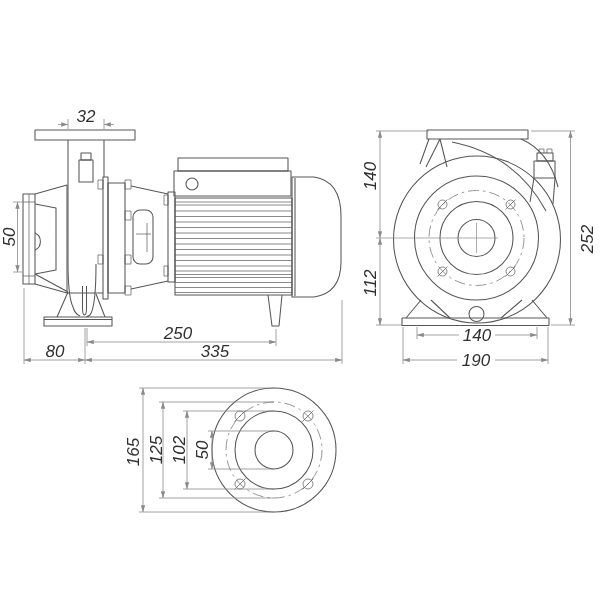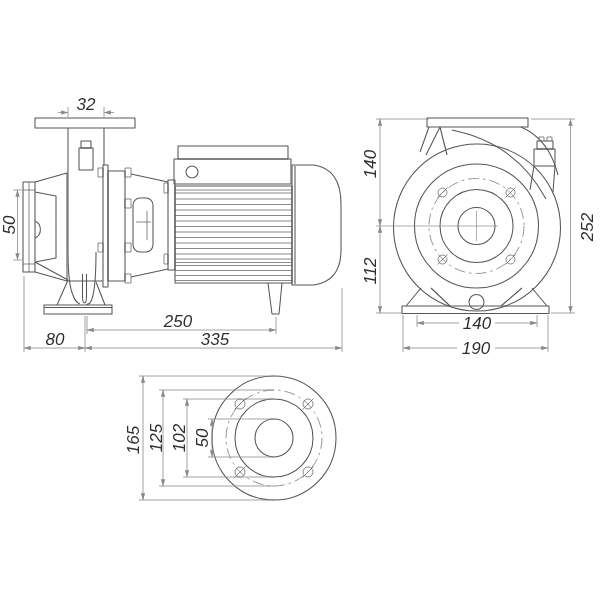--- a/index.html
+++ b/index.html
@@ -1,16 +1,16 @@
 <!DOCTYPE html>
 <html style="--background: #ffffff; --outline: #565656; --dim: #8a8a8a; --text: #2f2f2f;"><head>
 <meta charset="utf-8">
 <style>
   html,body{margin:0;padding:0;background:var(--background,#fff);}
-  .stage{width:600px;height:524px;position:relative;background:var(--background,#fff);}
+  .stage{width:600px;height:524px;position:relative;background:var(--background,#fff);margin-top:12px;}
   .part{fill:none;stroke:var(--outline,#565656);stroke-width:1.05;stroke-linejoin:round;stroke-linecap:butt;}
   .dim{fill:none;stroke:var(--dim,#8a8a8a);stroke-width:.8;}
   .cl{stroke-dasharray:11 4 2.5 4;stroke-width:.9;}
   .thin{stroke-width:.7;}
   .dimtext{font-family:"Liberation Sans","DejaVu Sans",sans-serif;font-style:italic;font-size:17px;fill:var(--text,#2f2f2f);text-anchor:middle;}
   .bg{fill:var(--background,#fff);stroke:none;}
 </style>
 </head>
 <body>
 

